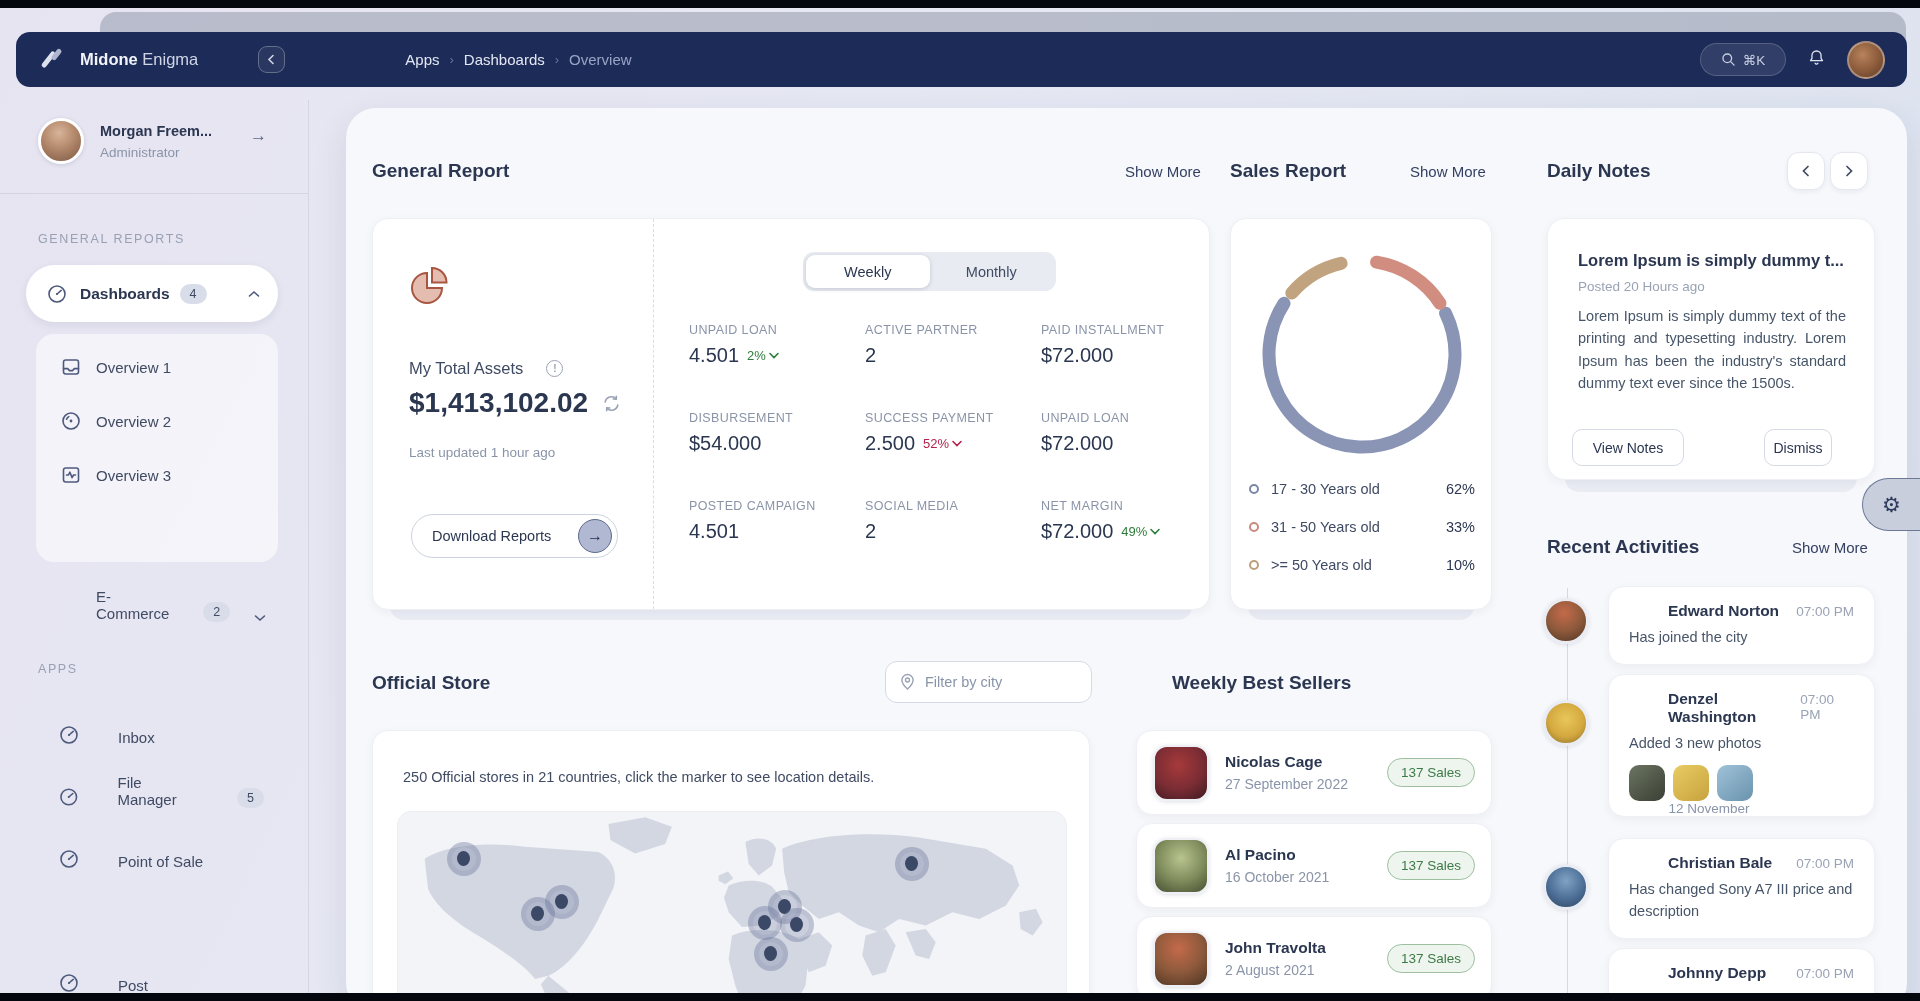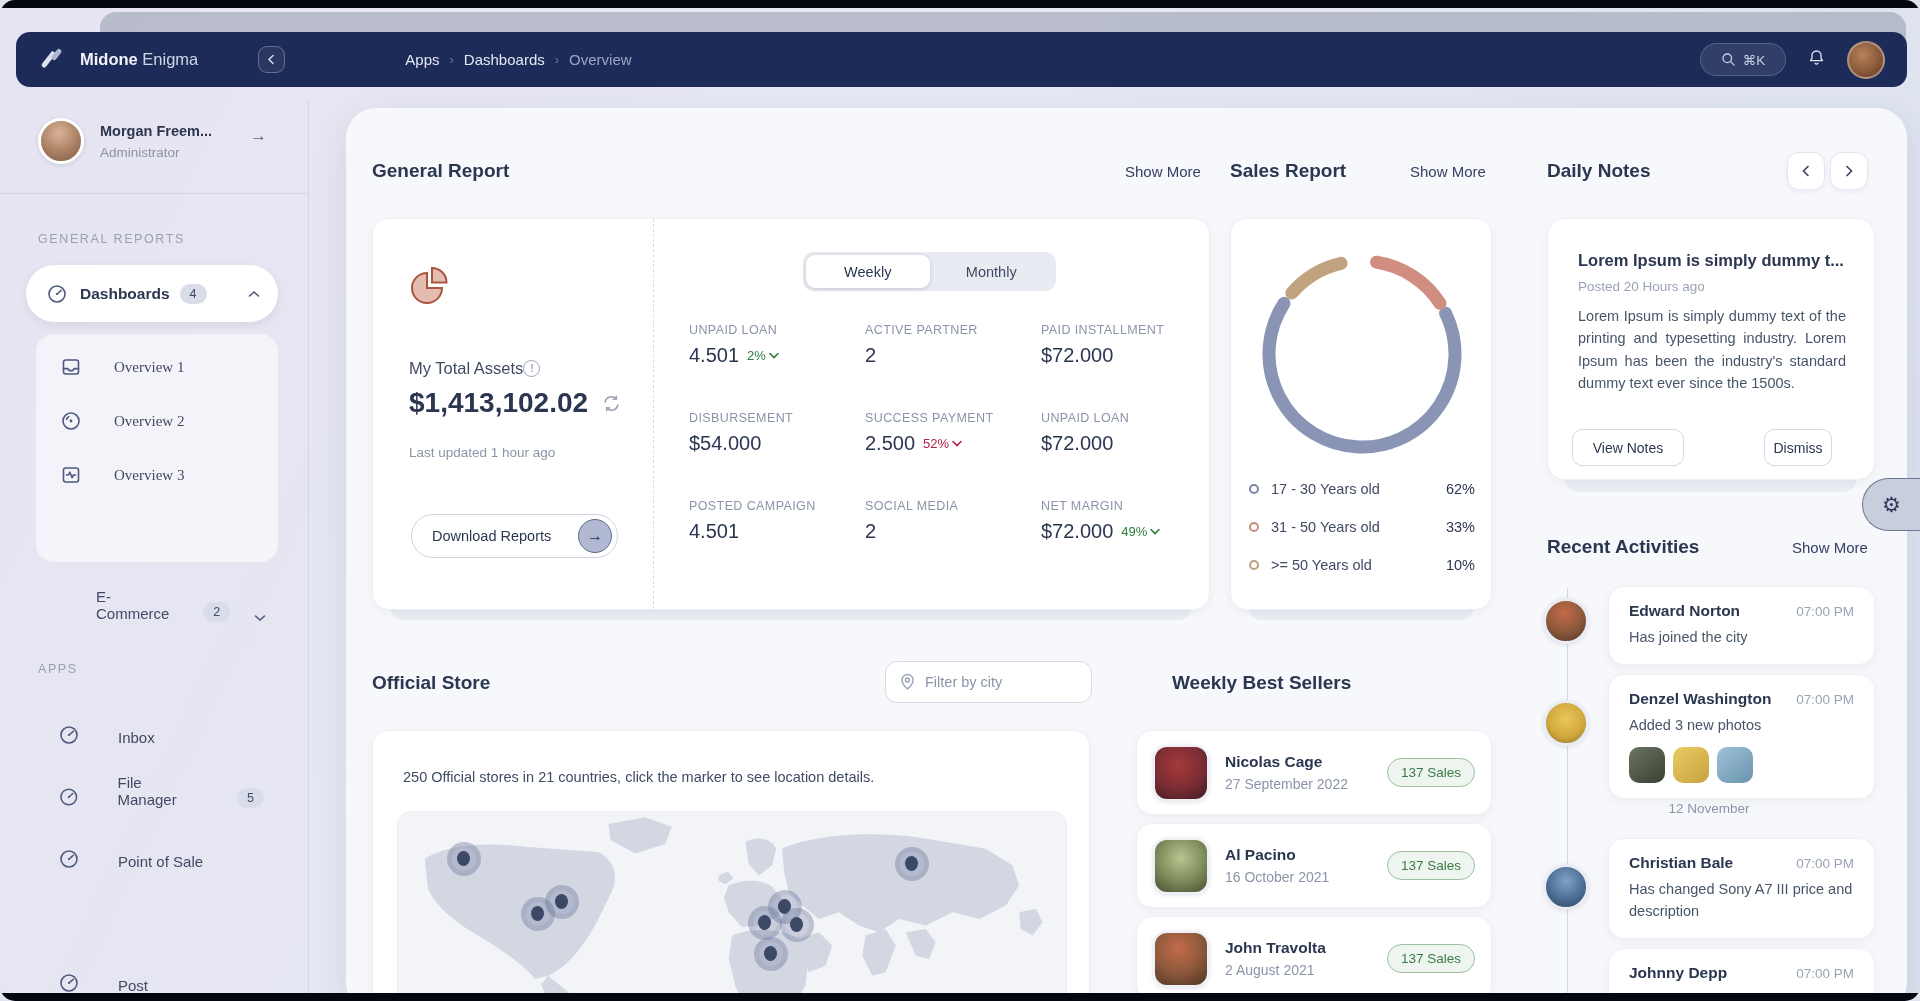--- a/index.html
+++ b/index.html
@@ -1,18 +1,18 @@
 <!DOCTYPE html>
 <html><head>
 <meta charset="utf-8">
 <style>
   * { margin:0; padding:0; box-sizing:border-box; }
   body { background:#dfe3ee; font-family:"Liberation Sans", sans-serif; }
   .screen{ position:relative; width:1920px; height:1001px; overflow:hidden;
-    background:linear-gradient(115deg,#e7e4f1 0%,#e5e8f3 45%,#dbe1ee 100%);border-radius:15px; }
+    background:linear-gradient(115deg,#e7e4f1 0%,#e5e8f3 45%,#dbe1ee 100%); }
   .abs{ position:absolute; }
 
   
   .edge-strip{ left:0; width:1920px; height:8px; background:#05070f; }
   .ghost-bar{ left:100px; top:12px; width:1806px; height:44px; border-radius:16px;
     background:rgba(168,174,190,.75); }
 
   
   .navbar{ left:16px; top:32px; width:1891px; height:55px; background:#1d2b58;
     border-radius:14px; display:flex; align-items:center; padding:0 22px; color:#e7eaf5; }
@@ -45,39 +45,39 @@
   .profile-role{ left:100px; top:145px; font-size:13.5px; color:#8a94a8; }
   .profile-arrow{ left:250px; top:126px; font-size:17px; color:#5b6988; cursor:pointer; }
   .side-label{ left:38px; font-size:12.5px; letter-spacing:1.6px; color:#98a1b4; }
   .menu-pill{ left:26px; top:265px; width:252px; height:57px; background:#ffffff; border-radius:29px;
     box-shadow:0 3px 10px rgba(30,40,80,.08); display:flex; align-items:center; padding:0 18px 0 20px; cursor:pointer; }
   .menu-pill .lbl{ font-size:15.5px; font-weight:700; color:#2b3650; margin-left:12px; }
   .badge{ background:#d9dde9; color:#3f4a63; font-size:12.5px; border-radius:11px; padding:3px 10px; margin-left:10px; }
   .chev-right{ margin-left:auto; display:flex; }
   .submenu{ left:36px; top:334px; width:242px; height:228px; background:rgba(255,255,255,.55); border-radius:18px; padding:6px 0; }
   .submenu-item{ height:54px; display:flex; align-items:center; padding:0 24px; cursor:pointer; }
-  .submenu-item .lbl{ margin-left:32px; font-size:15px; color:#3f4a63;font-family:Liberation Serif, serif; }
+  .submenu-item .lbl{ margin-left:14px; font-size:15px; color:#3f4a63; }
   .submenu-item.active .lbl{ font-weight:700; color:#232f4c; }
   .side-item{ position:absolute; left:32px; width:246px; height:46px; display:flex; align-items:flex-end; padding:0 14px 0 26px; cursor:pointer;gap:24px; }
   .side-item .lbl{ margin-left:14px; font-size:15px; color:#3f4a63; }
   .icon-stroke{ stroke:#4d5a7d; fill:none; stroke-width:1.6; stroke-linecap:round; stroke-linejoin:round; }
 
   
   .panel{ left:346px; top:108px; width:1561px; height:905px; background:#f7f8fb; border-radius:30px;
     box-shadow:0 12px 34px rgba(40,50,90,.10); }
   .sec-title{ font-size:19px; font-weight:700; color:#2b3650; }
   .show-more{ font-size:15px; color:#333f63; cursor:pointer; }
   .card{ position:absolute; background:#fff; border:1px solid #eef0f6; border-radius:16px;
     box-shadow:0 3px 10px rgba(30,40,80,.05); }
   .peek{ position:absolute; height:14px; background:#e9ecf3; border-radius:0 0 14px 14px; }
 
   
   .pie-icon{ position:absolute; left:34px; top:46px; }
   .assets-label{ position:absolute; left:36px; top:140px; font-size:16.5px; color:#3f4a63;
-    display:flex; align-items:center; gap:0; }
+    display:flex; align-items:center; gap:23px; }
   .info-circ{ width:17px; height:17px; border:1.5px solid #9aa3b5; border-radius:50%; color:#9aa3b5;
     font-size:10px; display:flex; align-items:center; justify-content:center; font-weight:700; }
   .assets-value{ position:absolute; left:36px; top:168px; font-size:28px; font-weight:700; color:#2b3650;
     display:flex; align-items:center; gap:14px; }
   .assets-updated{ position:absolute; left:36px; top:226px; font-size:13.5px; color:#8a94a8; }
   .download-btn{ position:absolute; left:38px; top:295px; width:207px; height:44px; border:1px solid #ccd3e0;
     border-radius:22px; background:#fff; display:flex; align-items:center; justify-content:space-between;
     padding:0 5px 0 20px; cursor:pointer; }
   .download-btn .txt{ font-size:14.5px; font-weight:500; color:#2b3650; }
   .arrow-circ{ width:34px; height:34px; border-radius:50%; background:#b0b9d1; border:1px solid #5d6b8e;
@@ -135,21 +135,21 @@
   .seller-name{ font-size:15.5px; font-weight:700; color:#2b3650; }
   .seller-date{ margin-top:5px; font-size:14px; color:#8a94a8; }
   .sales-badge{ margin-left:auto; border:1px solid #9dbf9f; background:#edf5ee; color:#3c7a46;
     font-size:13.5px; border-radius:15px; padding:6px 13px; }
 
   
   .timeline{ left:1567px; top:588px; width:1px; height:413px; background:#d4d9e4; }
   .ra-avatar{ position:absolute; width:46px; height:46px; border-radius:50%; border:3px solid #e9ecf3;
     box-shadow:0 1px 4px rgba(30,40,80,.12); }
   .ra-card{ padding:15px 20px; }
-  .ra-head{ display:flex; align-items:baseline; }
+  .ra-head{ display:flex; align-items:baseline;margin-left:39px; }
   .ra-name{ font-size:15.5px; font-weight:700; color:#2b3650; }
   .ra-time{ margin-left:auto; font-size:13.5px; color:#9aa3b5; }
   .ra-desc{ margin-top:7px; font-size:14.5px; color:#475569; line-height:1.5; }
   .ra-photos{ margin-top:10px; display:flex; gap:8px; }
   .ra-photos i{ width:36px; height:36px; border-radius:10px; display:block; }
   .date-divider{ left:1543px; top:801px; width:332px; text-align:center; font-size:13.5px; color:#8a94a8; }
 
   .av-grad1{ background:radial-gradient(circle at 45% 30%, #c46a4a 0%, #8f5a3c 50%, #4e3524 100%); }
   .av-grad2{ background:radial-gradient(circle at 50% 40%, #e8c75a 0%, #d4a93f 55%, #8a6d2a 100%); }
   .av-grad3{ background:radial-gradient(circle at 50% 35%, #7fa3c4 0%, #4c6d95 55%, #2e4560 100%); }

